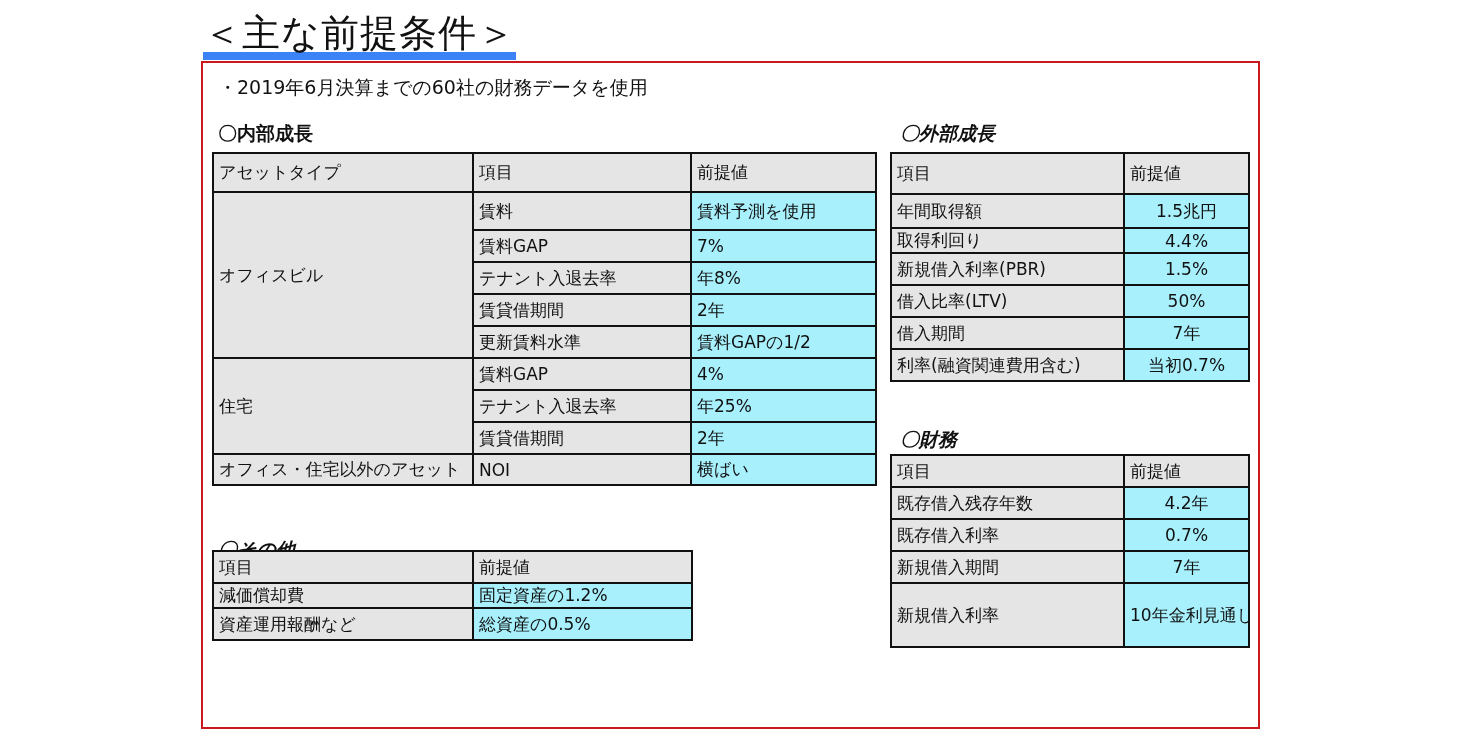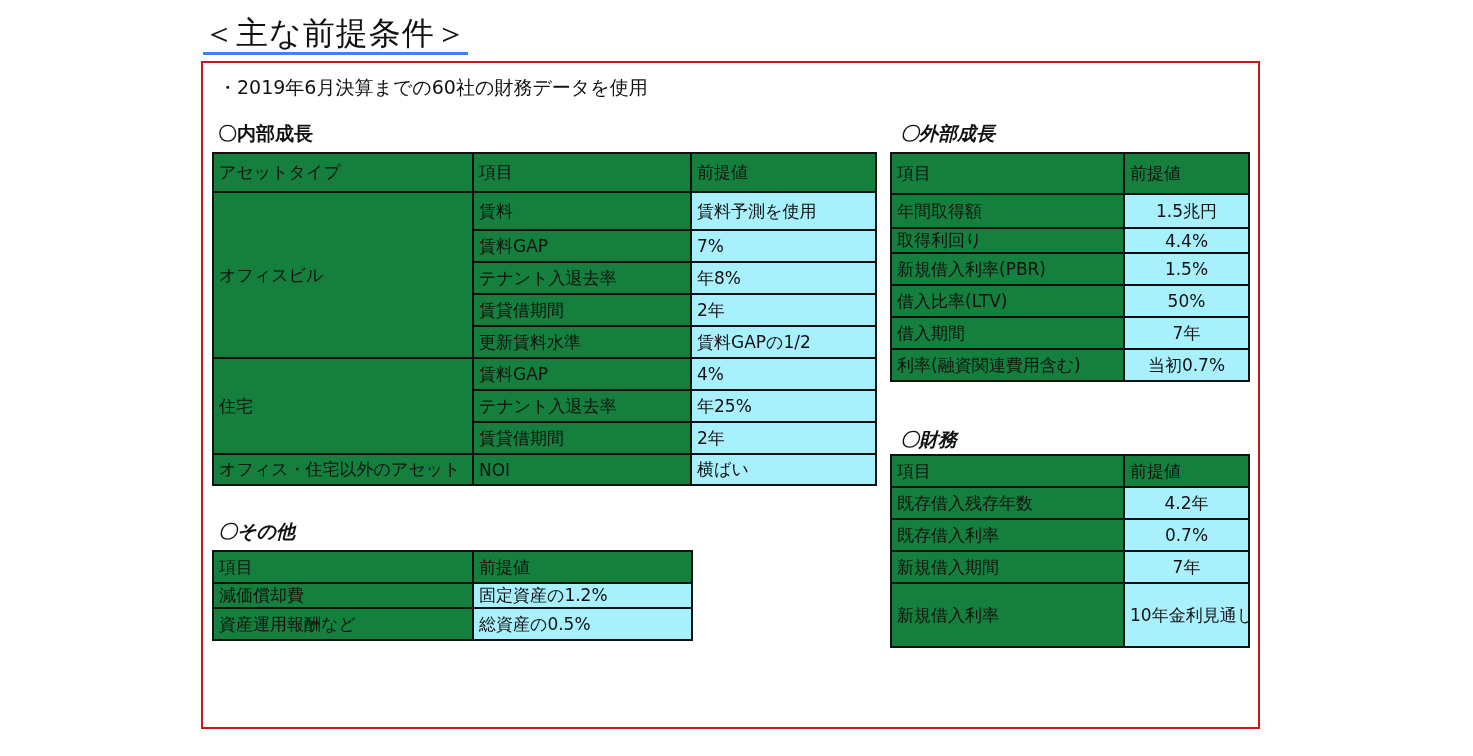--- a/index.html
+++ b/index.html
@@ -1,22 +1,22 @@
 <!DOCTYPE html>
 <html><head>
 <meta charset="utf-8">
 <style>
   * { box-sizing: border-box; margin: 0; padding: 0; }
   html, body { width: 1473px; height: 756px; background: #ffffff; overflow: hidden; }
   body { position: relative; font-family: "DejaVu Sans", "Liberation Sans", sans-serif; color: #111; }
 
   .page-title {
     position: absolute; left: 203px; top: 14px;
-    font-size: 32px; line-height: 38px; letter-spacing: 1px;
-    border-bottom: 3px solid #3b82f6; padding-bottom: 0px; text-align: center;
+    font-size: 38px; line-height: 38px; letter-spacing: 1px;
+    border-bottom: 8px solid #3b82f6; padding-bottom: 0px; text-align: center;
   }
   .frame {
     position: absolute; left: 201px; top: 61px; width: 1059px; height: 668px;
     border: 2px solid #c8191e;
   }
   .note {
     position: absolute; left: 218px; top: 74px; font-size: 19px; line-height: 26px;
   }
   .sec {
     position: absolute; font-size: 19px; font-weight: bold; line-height: 26px;
@@ -24,21 +24,21 @@
   .sec.italic { font-style: italic; }
 
   table.t {
     position: absolute; border-collapse: collapse; table-layout: fixed;
     border: 2px solid #111;
   }
   table.t td {
     border: 2px solid #111; padding: 0 5px; font-size: 17px; white-space: nowrap;
     overflow: hidden; vertical-align: middle;
   }
-  td.y { background: #15803d; }
+  td.y { background: #e5e5e5; }
   td.b { background: #a8f0fc; }
   td.c { text-align: center; }
   td.big { font-size: 19px; }
   td.small { font-size: 15px; }
   td.wrap { white-space: normal; line-height: 24px; }
 </style>
 </head>
 <body>
 
 <div class="page-title">＜主な前提条件＞</div>
@@ -93,21 +93,21 @@
     <td class="b big">2年</td>
   </tr>
   <tr style="height:31px">
     <td class="y small">オフィス・住宅以外のアセット</td>
     <td class="y">NOI</td>
     <td class="b">横ばい</td>
   </tr>
 </tbody>
   </table>
 
-<div class="sec italic" style="left:218px; top:518px;">〇その他</div>
+<div class="sec italic" style="left:218px; top:536px;">〇その他</div>
 <table class="t" style="left:212px; top:550px; width:479px;">
   <colgroup>
       <col style="width:260px">
       <col style="width:219px">
     </colgroup>
   <tbody>
       <tr style="height:32px">
     <td class="y">項目</td>
     <td class="y">前提値</td>
   </tr>

